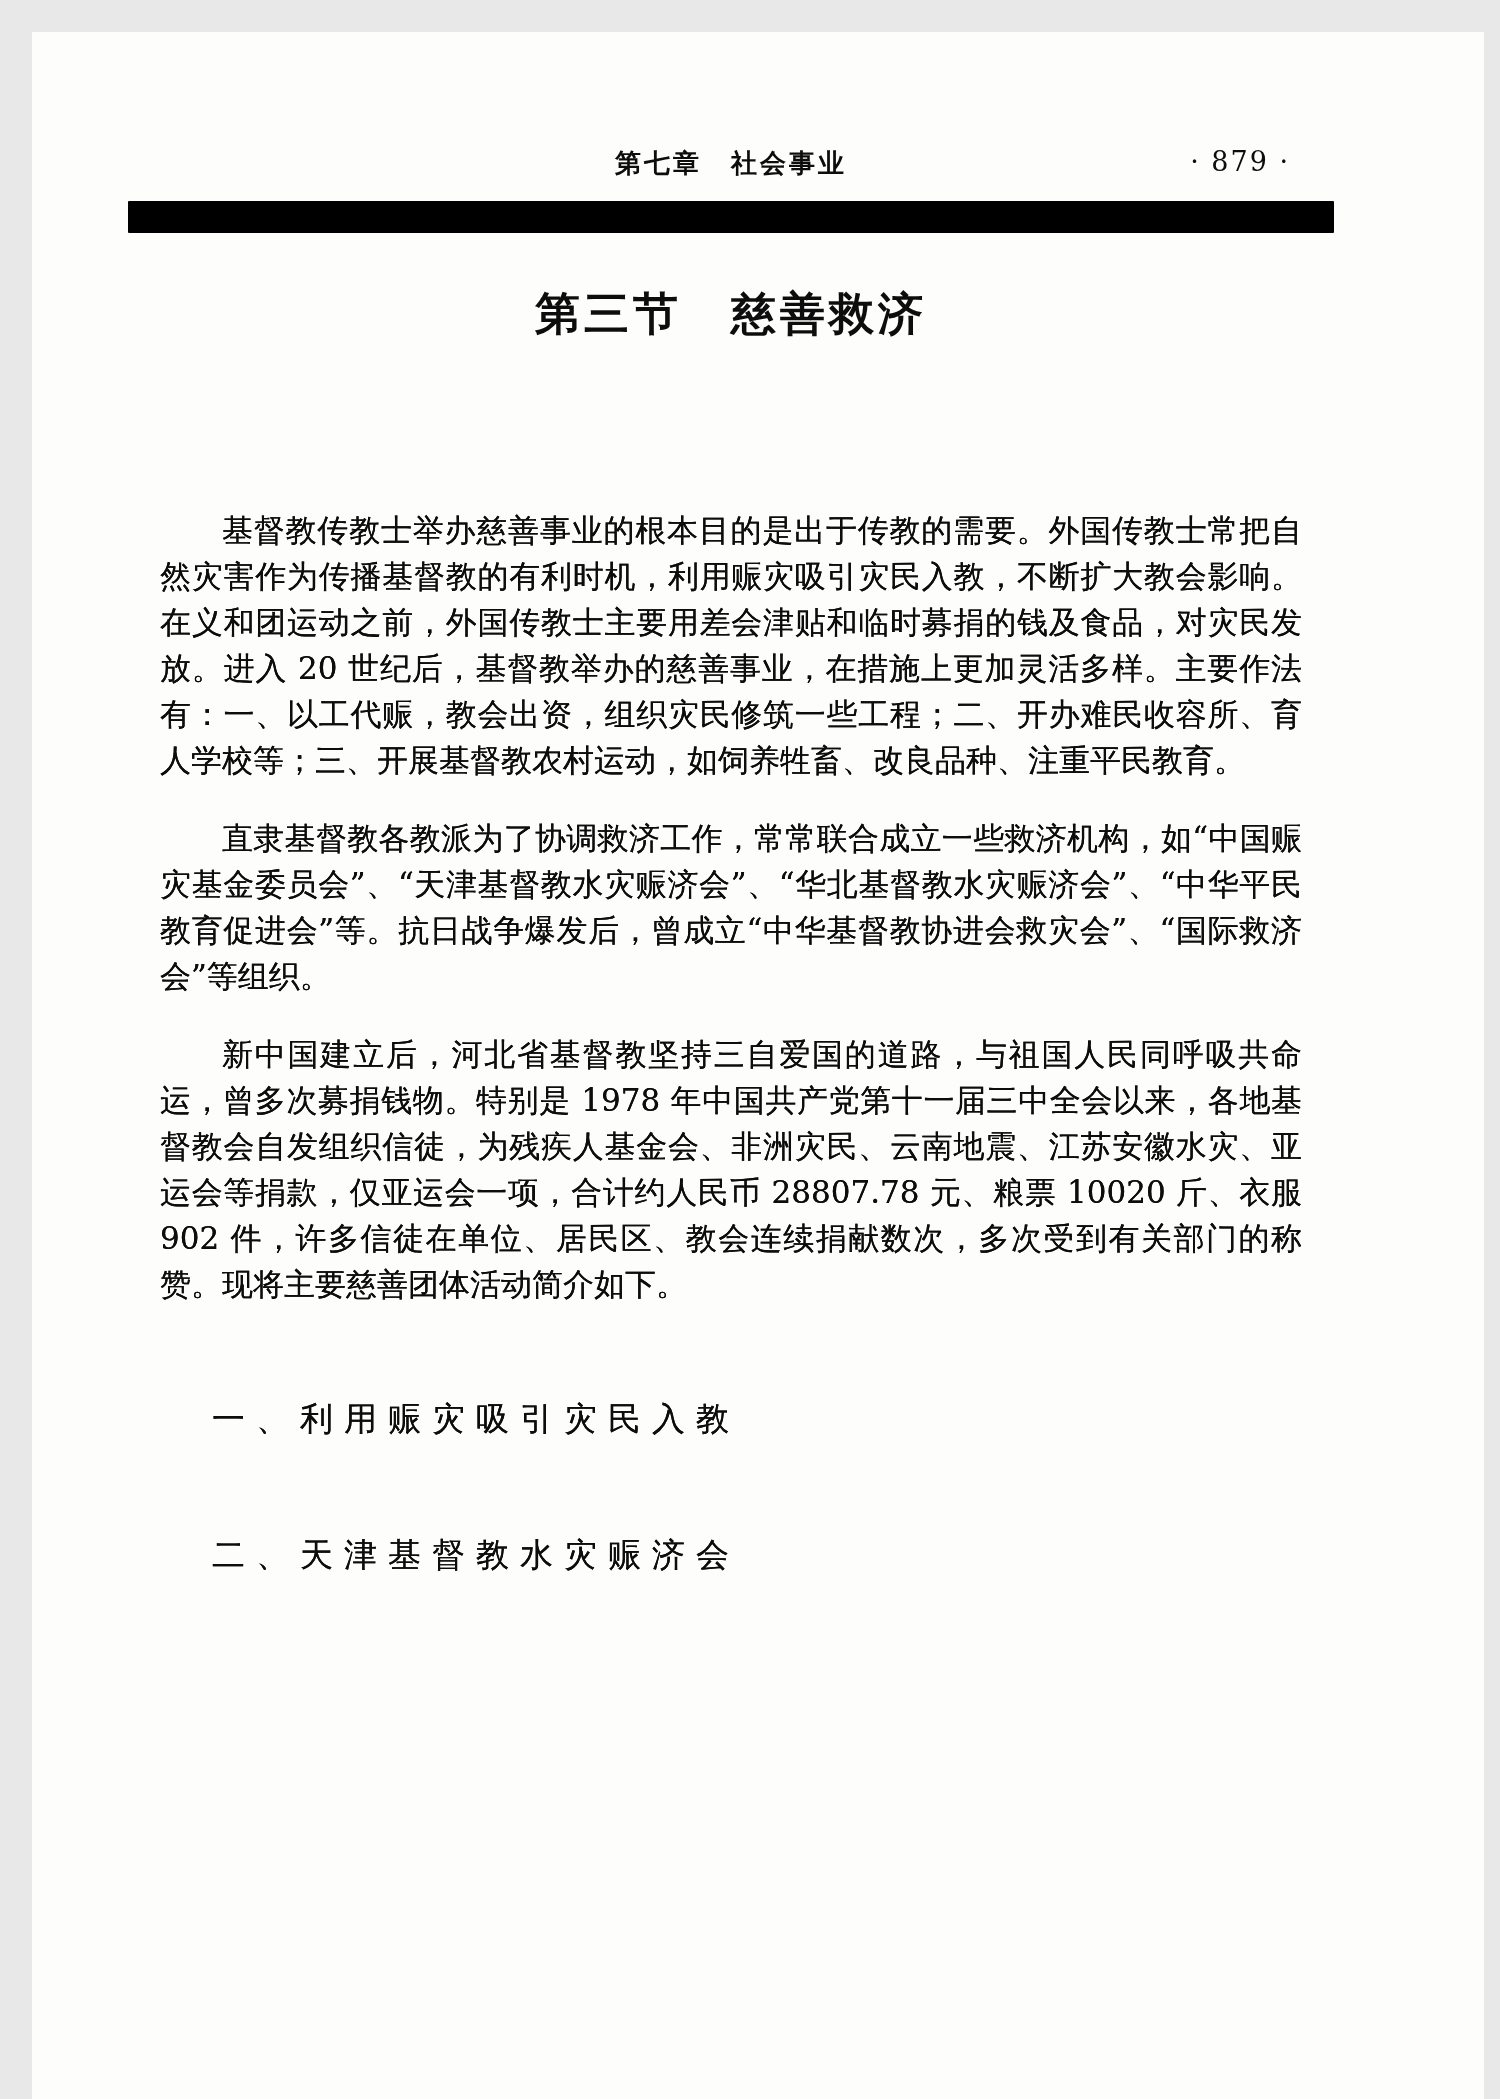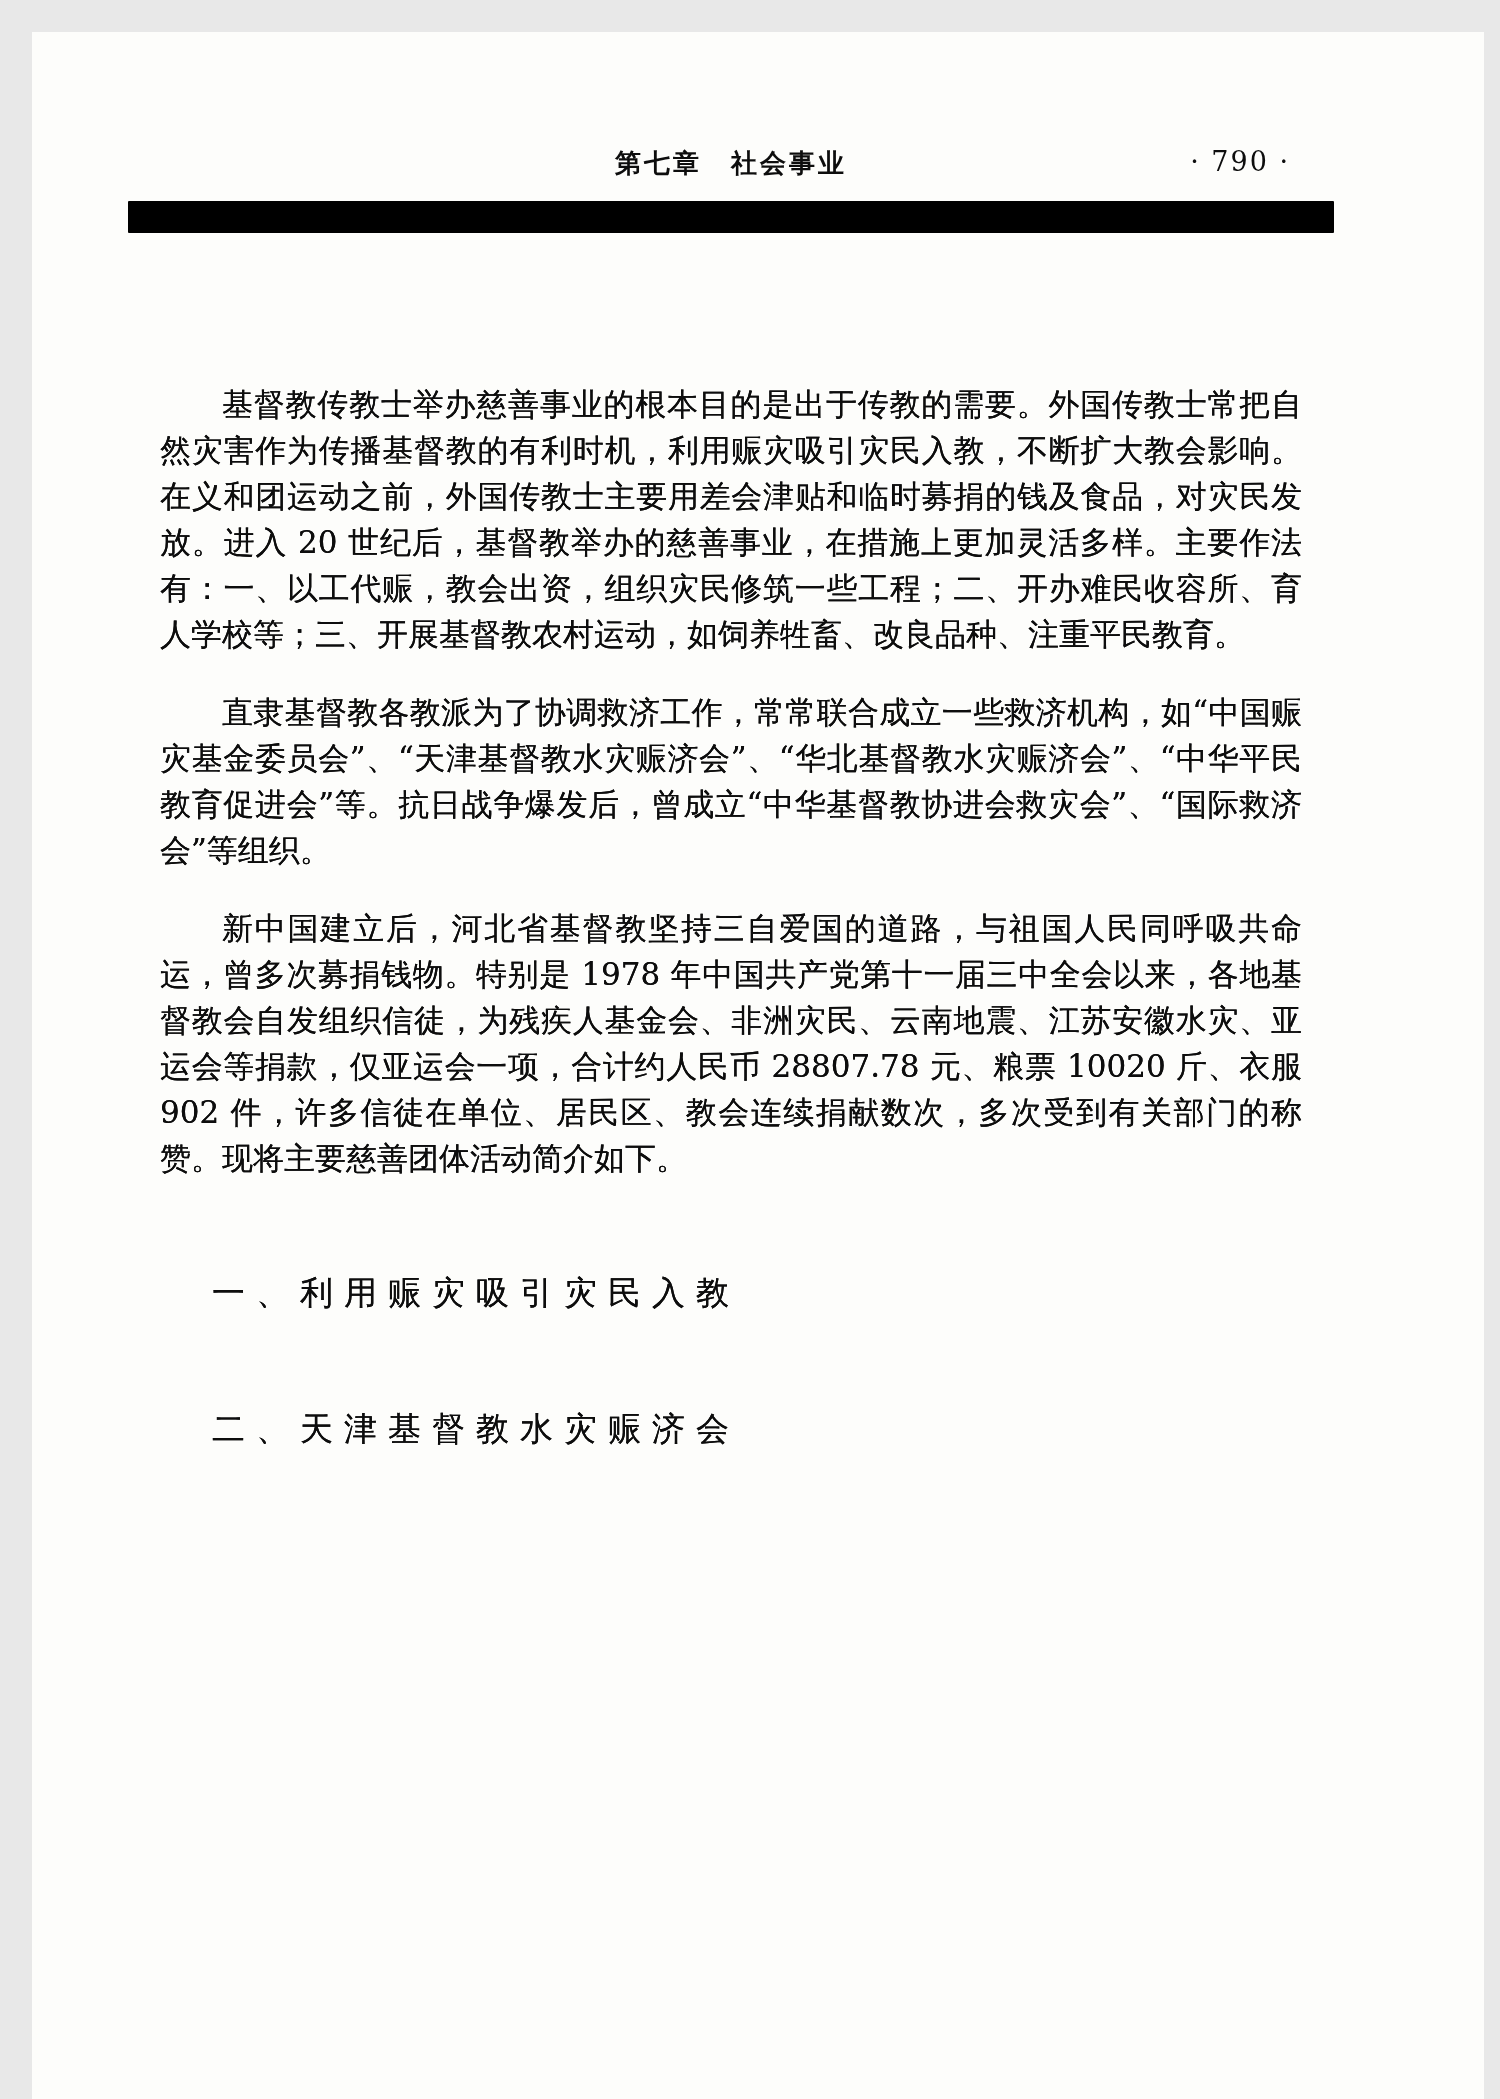--- a/index.html
+++ b/index.html
@@ -68,25 +68,26 @@
   }
 </style>
 </head>
 <body>
 
 <div class="page">
   <div class="content">
 
     <header class="page-header">
       <div class="running-head">第七章　社会事业</div>
-      <div class="page-number">· 790 ·</div>
+      <div class="page-number">· 879 ·</div>
     </header>
 
     <div class="header-rule"></div>
 
+    <h1 class="section-title">第三节　慈善救济</h1>
 
     <div class="body-block">
 
       <p class="body-para">基督教传教士举办慈善事业的根本目的是出于传教的需要。外国传教士常把自然灾害作为传播基督教的有利时机，利用赈灾吸引灾民入教，不断扩大教会影响。在义和团运动之前，外国传教士主要用差会津贴和临时募捐的钱及食品，对灾民发放。进入 20 世纪后，基督教举办的慈善事业，在措施上更加灵活多样。主要作法有：一、以工代赈，教会出资，组织灾民修筑一些工程；二、开办难民收容所、育人学校等；三、开展基督教农村运动，如饲养牲畜、改良品种、注重平民教育。</p>
 
       <p class="body-para">直隶基督教各教派为了协调救济工作，常常联合成立一些救济机构，如“中国赈灾基金委员会”、“天津基督教水灾赈济会”、“华北基督教水灾赈济会”、“中华平民教育促进会”等。抗日战争爆发后，曾成立“中华基督教协进会救灾会”、“国际救济会”等组织。</p>
 
       <p class="body-para">新中国建立后，河北省基督教坚持三自爱国的道路，与祖国人民同呼吸共命运，曾多次募捐钱物。特别是 1978 年中国共产党第十一届三中全会以来，各地基督教会自发组织信徒，为残疾人基金会、非洲灾民、云南地震、江苏安徽水灾、亚运会等捐款，仅亚运会一项，合计约人民币 28807.78 元、粮票 10020 斤、衣服 902 件，许多信徒在单位、居民区、教会连续捐献数次，多次受到有关部门的称赞。现将主要慈善团体活动简介如下。</p>
 
       <h2 class="subsection-heading">一、利用赈灾吸引灾民入教</h2>

